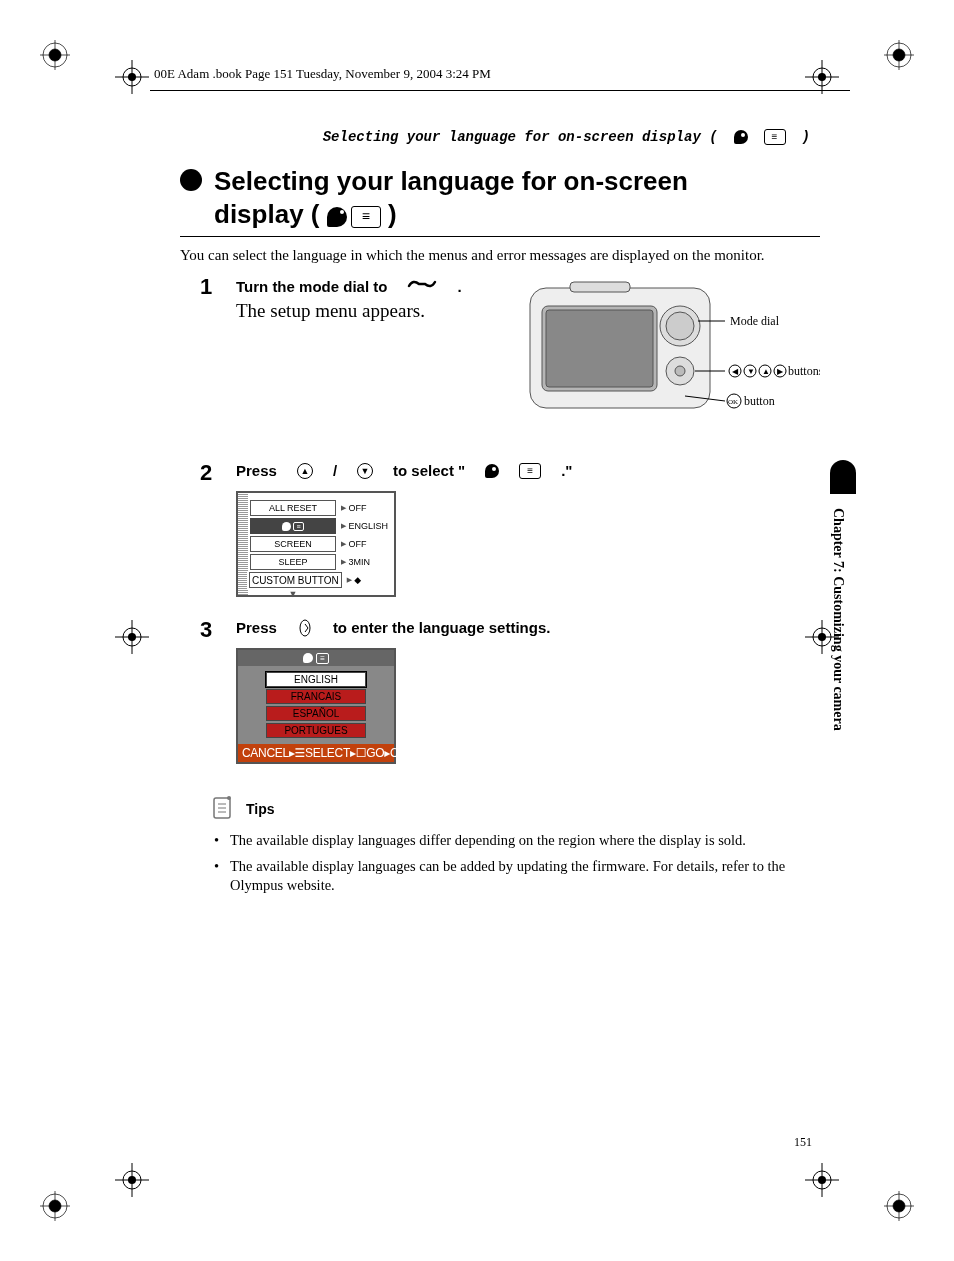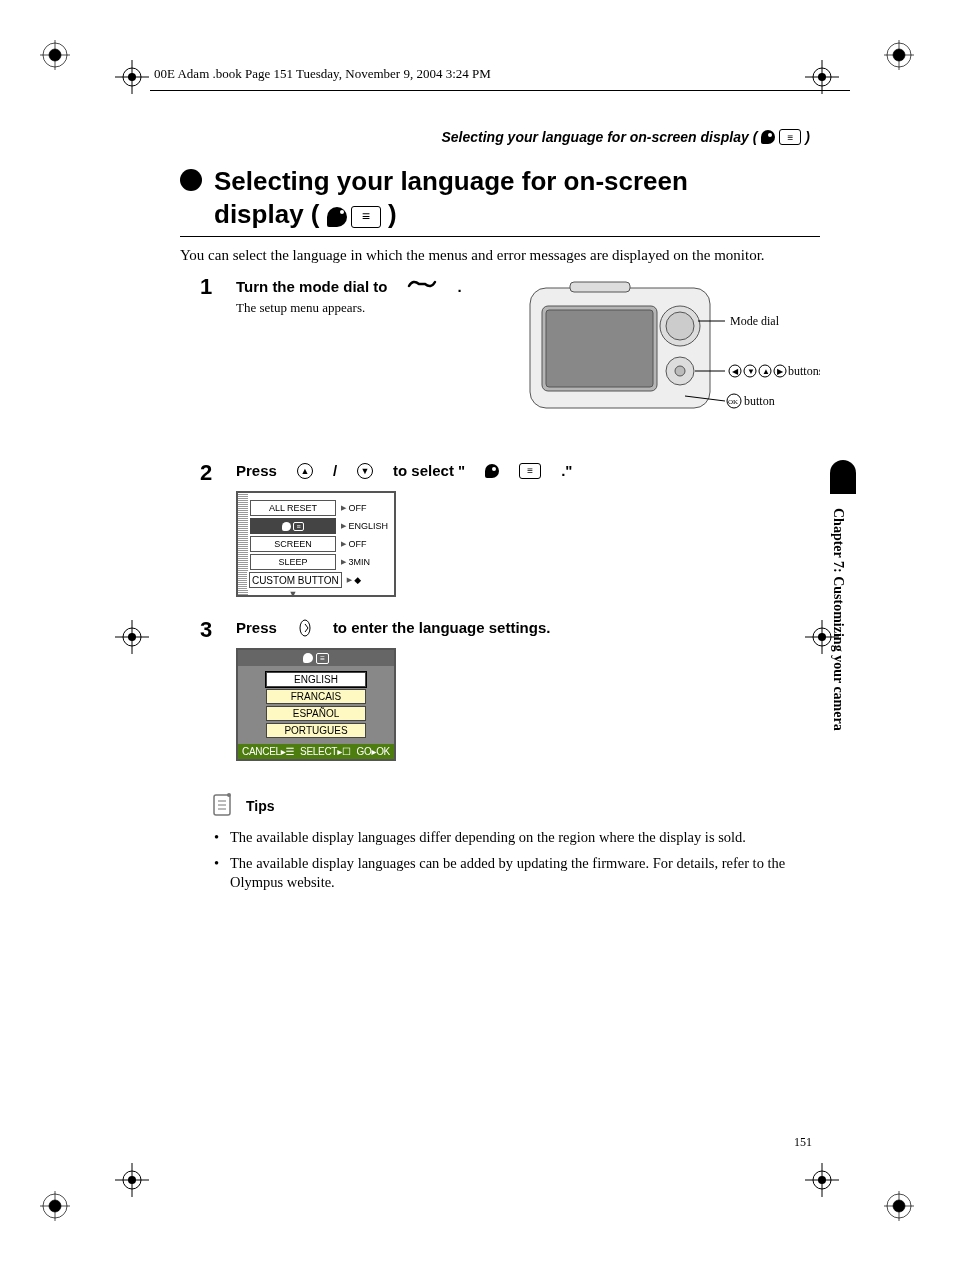--- a/index.html
+++ b/index.html
@@ -36,30 +36,30 @@
     top: 60px; left: 150px;
     width: 700px; height: 1120px;
   }
   .print-header {
     font-size: 13px;
     padding: 6px 4px 8px 4px;
     border-bottom: 1px solid #000;
   }
   .running-head {
     text-align: right;
-    font-family: Liberation Sans, sans-serif;
+    font-family: Liberation Mono, monospace;
     font-weight: bold;
     font-size: 14px;
     font-style: italic;
     margin-top: 38px;
     padding-right: 40px;
     display: flex;
     justify-content: flex-end;
     align-items: center;
-    gap: 4px;
+    gap: 16px;
     white-space: nowrap;
   }
   .heading-block {
     margin-top: 20px;
     padding: 0 30px;
   }
   .heading {
     font-family: Arial, Helvetica, sans-serif;
     font-weight: 900;
     font-size: 26px;
@@ -102,21 +102,21 @@
   .step-title {
     font-family: Arial, Helvetica, sans-serif;
     font-weight: bold;
     font-size: 15px;
     display: flex;
     align-items: center;
     gap: 20px;
     flex-wrap: wrap;
   }
   .step-desc {
-    font-size: 13px;
+    font-size: 19px;
     margin-top: 4px;
   }
   .step1-row { display: flex; gap: 20px; align-items: flex-start; }
   .camera-box { flex-shrink: 0; width: 300px; }
   .camera-svg { width: 300px; height: 160px; }
   .callout-label { font-size: 12px; }
 
   
   .menu-table {
     margin-top: 12px;
@@ -163,32 +163,32 @@
   }
   .lang-headbar {
     background: #666;
     height: 16px;
     display: flex;
     justify-content: center;
     align-items: center;
   }
   .lang-list { padding: 4px 28px 4px 28px; background: #888; }
   .lang-item {
-    background: #fef9c3;
+    background: #b91c1c;
     border: 1px solid #444;
     text-align: center;
     font-size: 10px;
     margin: 2px 0;
     padding: 1px 0;
   }
   .lang-item.sel { background: #fff; outline: 1px solid #000; }
   .lang-footer {
-    background: #4d7c0f;
+    background: #c2410c;
     color: #fff;
-    font-size: 10px;
+    font-size: 12px;
     display: flex;
     justify-content: space-between;
     padding: 2px 4px;
     letter-spacing: -0.3px;
   }
 
   .tips-block { margin: 30px 30px 0 60px; }
   .tips-head {
     display: flex;
     align-items: center;

